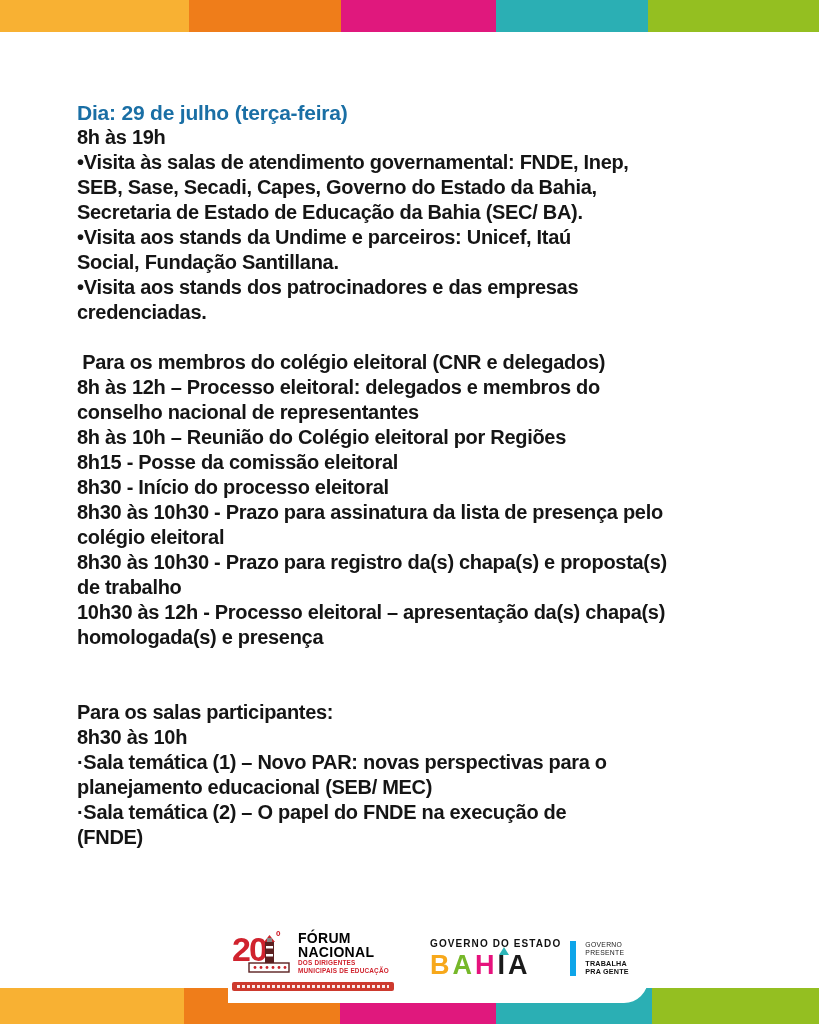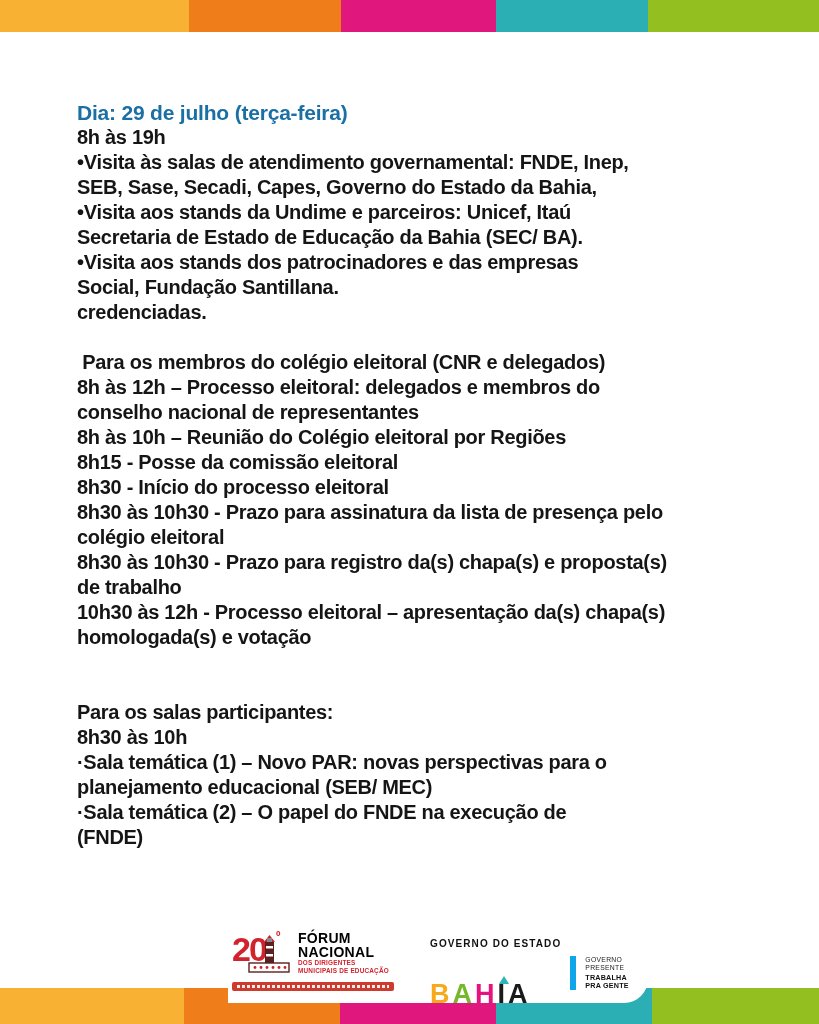--- a/index.html
+++ b/index.html
@@ -58,21 +58,21 @@
     position:relative; margin-top:4px; width:162px; height:9px;
     background:#CD3A2E; border-radius:2px;
   }
   .fnde-ribbon::after {
     content:""; position:absolute; left:5px; right:5px; top:3px; height:3px;
     background:repeating-linear-gradient(90deg, rgba(255,255,255,0.9) 0 3px, transparent 3px 5px);
   }
 
   
   .bahia-logo { position:absolute; left:430px; top:938px; z-index:3; display:flex; align-items:center; }
-  .bahia-main { display:flex; flex-direction:column;gap:29px; }
+  .bahia-main { display:flex; flex-direction:column; }
   .bahia-header {
     font-size:10px; font-weight:800; color:#111; letter-spacing:1.1px;
     line-height:12px; white-space:pre;
   }
   .bahia-word { display:flex; align-items:flex-end; margin-top:1px; }
   .bahia-letter {
     font-size:27px; line-height:28px; font-weight:900;
     letter-spacing:0; margin-right:3px; transform:scaleY(1.04);
   }
   .bahia-i-wrap { position:relative; display:inline-block; }
@@ -102,40 +102,40 @@
     <div class="bar-seg" style="width:171px;background:#94BF21"></div>
   </div>
 
   <div class="content">
     <div class="title">Dia: 29 de julho (terça-feira)</div>
 
     <div>
       <div class="line">8h às 19h</div>
       <div class="line">•Visita às salas de atendimento governamental: FNDE, Inep,</div>
       <div class="line">SEB, Sase, Secadi, Capes, Governo do Estado da Bahia,</div>
+      <div class="line">Secretaria de Estado de Educação da Bahia (SEC/ BA).</div>
       <div class="line">•Visita aos stands da Undime e parceiros: Unicef, Itaú</div>
-      <div class="line">Secretaria de Estado de Educação da Bahia (SEC/ BA).</div>
+      <div class="line">Social, Fundação Santillana.</div>
       <div class="line">•Visita aos stands dos patrocinadores e das empresas</div>
-      <div class="line">Social, Fundação Santillana.</div>
       <div class="line">credenciadas.</div>
     </div>
 
     <div class="block-b2">
       <div class="line"> Para os membros do colégio eleitoral (CNR e delegados)</div>
       <div class="line">8h às 12h – Processo eleitoral: delegados e membros do</div>
       <div class="line">conselho nacional de representantes</div>
       <div class="line">8h às 10h – Reunião do Colégio eleitoral por Regiões</div>
       <div class="line">8h15 - Posse da comissão eleitoral</div>
       <div class="line">8h30 - Início do processo eleitoral</div>
       <div class="line">8h30 às 10h30 - Prazo para assinatura da lista de presença pelo</div>
       <div class="line">colégio eleitoral</div>
       <div class="line">8h30 às 10h30 - Prazo para registro da(s) chapa(s) e proposta(s)</div>
       <div class="line">de trabalho</div>
       <div class="line">10h30 às 12h - Processo eleitoral – apresentação da(s) chapa(s)</div>
-      <div class="line">homologada(s) e votação</div>
+      <div class="line">homologada(s) e presença</div>
     </div>
 
     <div class="block-b3">
       <div class="line">Para os salas participantes:</div>
       <div class="line">8h30 às 10h</div>
       <div class="line">·Sala temática (1) – Novo PAR: novas perspectivas para o</div>
       <div class="line">planejamento educacional (SEB/ MEC)</div>
       <div class="line">·Sala temática (2) – O papel do FNDE na execução de</div>
       <div class="line">(FNDE)</div>
     </div>

